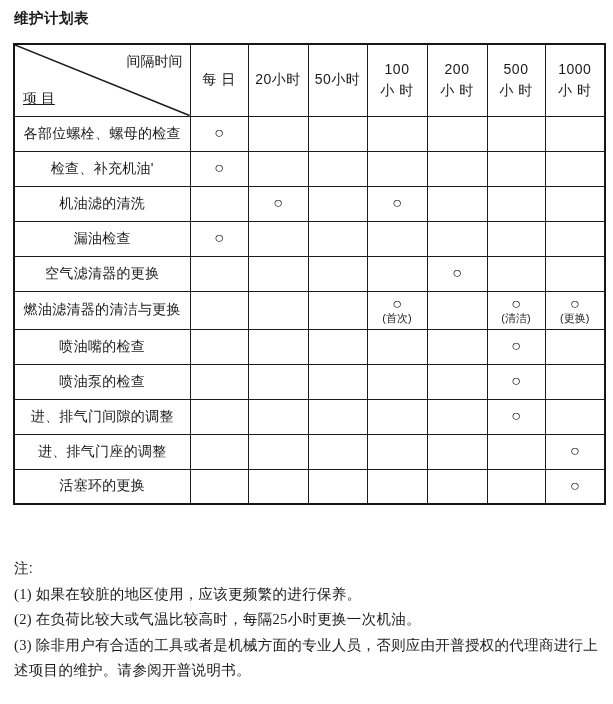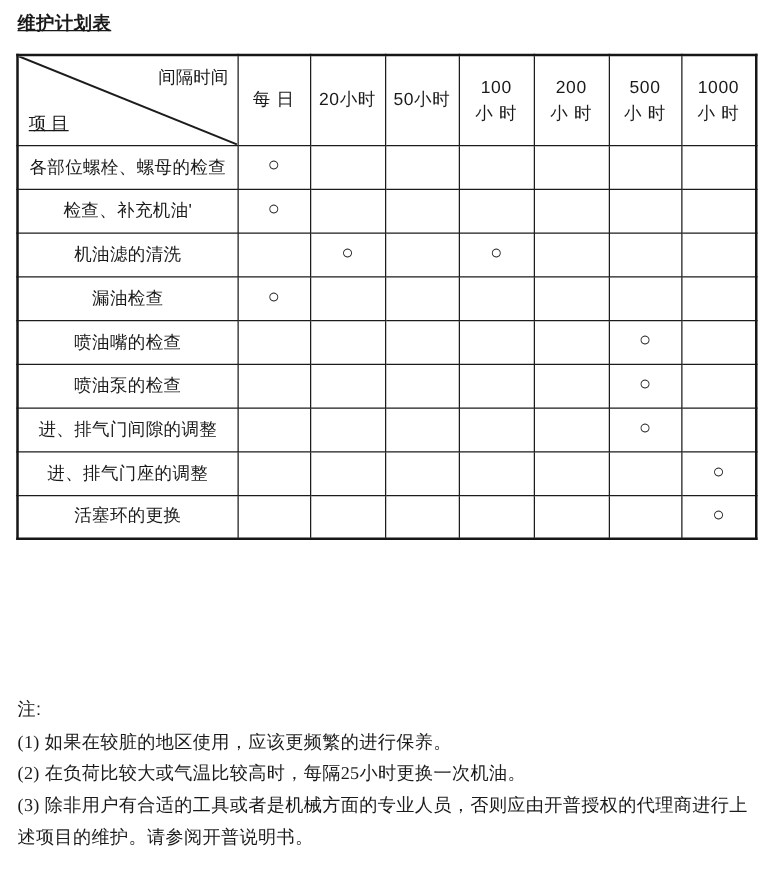--- a/index.html
+++ b/index.html
@@ -15,21 +15,20 @@
     background: #ffffff;
     overflow: hidden;
   }
   .title {
     position: absolute;
     left: 14px;
     top: 9px;
     font-size: 14.5px;
     letter-spacing: 0.5px;
     font-weight: 600;
-    text-decoration: underline;
   }
   table.sched {
     position: absolute;
     left: 13px;
     top: 43px;
     width: 591px;
     border-collapse: collapse;
     table-layout: fixed;
     border: 2px solid #161616;
   }
@@ -209,20 +208,51 @@
             <div class="circ">○</div>
           </td>
           <td class="cell"></td>
           <td class="cell"></td>
           <td class="cell"></td>
           <td class="cell"></td>
           <td class="cell"></td>
           <td class="cell"></td>
         </tr>
         <tr>
+          <th class="rowlabel">空气滤清器的更换</th>
+          <td class="cell"></td>
+          <td class="cell"></td>
+          <td class="cell"></td>
+          <td class="cell"></td>
+          <td class="cell">
+            <div class="circ">○</div>
+          </td>
+          <td class="cell"></td>
+          <td class="cell"></td>
+        </tr>
+        <tr class="tall">
+          <th class="rowlabel">燃油滤清器的清洁与更换</th>
+          <td class="cell"></td>
+          <td class="cell"></td>
+          <td class="cell"></td>
+          <td class="cell">
+            <div class="circ">○</div>
+            <div class="marknote">(首次)</div>
+          </td>
+          <td class="cell"></td>
+          <td class="cell">
+            <div class="circ">○</div>
+            <div class="marknote">(清洁)</div>
+          </td>
+          <td class="cell">
+            <div class="circ">○</div>
+            <div class="marknote">(更换)</div>
+          </td>
+        </tr>
+        <tr>
           <th class="rowlabel">喷油嘴的检查</th>
           <td class="cell"></td>
           <td class="cell"></td>
           <td class="cell"></td>
           <td class="cell"></td>
           <td class="cell"></td>
           <td class="cell">
             <div class="circ">○</div>
           </td>
           <td class="cell"></td>

